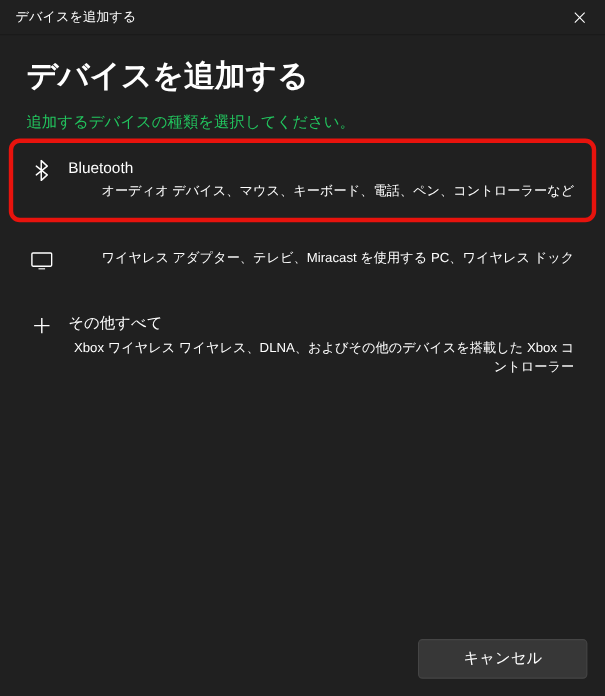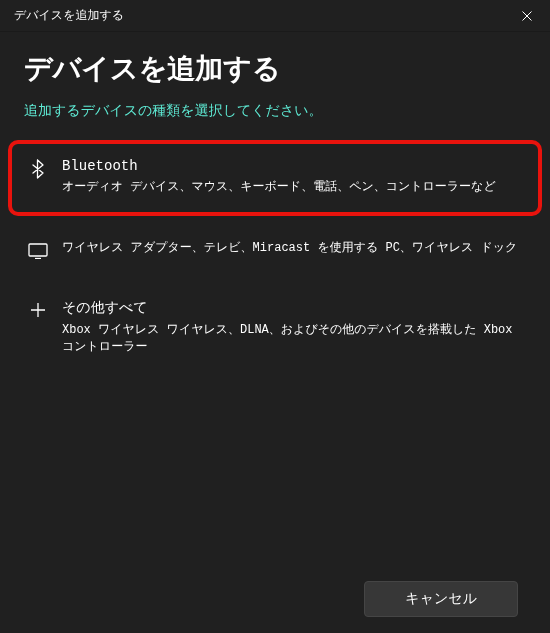--- a/index.html
+++ b/index.html
@@ -41,27 +41,26 @@
     .content {
       padding: 18px 24px 0 24px;
     }
     .page-title {
       font-size: 28px;
       font-weight: 600;
       margin-bottom: 14px;
     }
     .page-subtitle {
       font-size: 14px;
-      color: #5eead4;
-      margin-bottom: 20px;
+      color: #22c55e;
+      margin-bottom: 6px;
     }
     .options {
       margin-left: -16px;
       margin-right: -16px;
-      font-family: Liberation Mono, monospace;
     }
     .option {
       display: flex;
       align-items: flex-start;
       padding: 18px 20px 20px 20px;
       cursor: pointer;
       position: relative;
     }
     .option.highlighted {
       border: 4px solid #e8130d;
@@ -86,25 +85,26 @@
     .option-title {
       font-size: 14px;
       font-weight: 400;
       margin-bottom: 5px;
       color: #ffffff;
     }
     .option-desc {
       font-size: 12px;
       color: #ffffff;
       line-height: 1.4;
+      text-align: right;
     }
     .footer {
       position: absolute;
       bottom: 16px;
-      right: 32px;
+      right: 16px;
     }
     .cancel-btn {
       background: #373737;
       border: 1px solid #454545;
       color: #ffffff;
       font-size: 14px;
       padding: 8px 40px;
       border-radius: 4px;
       cursor: pointer;
       font-family: inherit;

